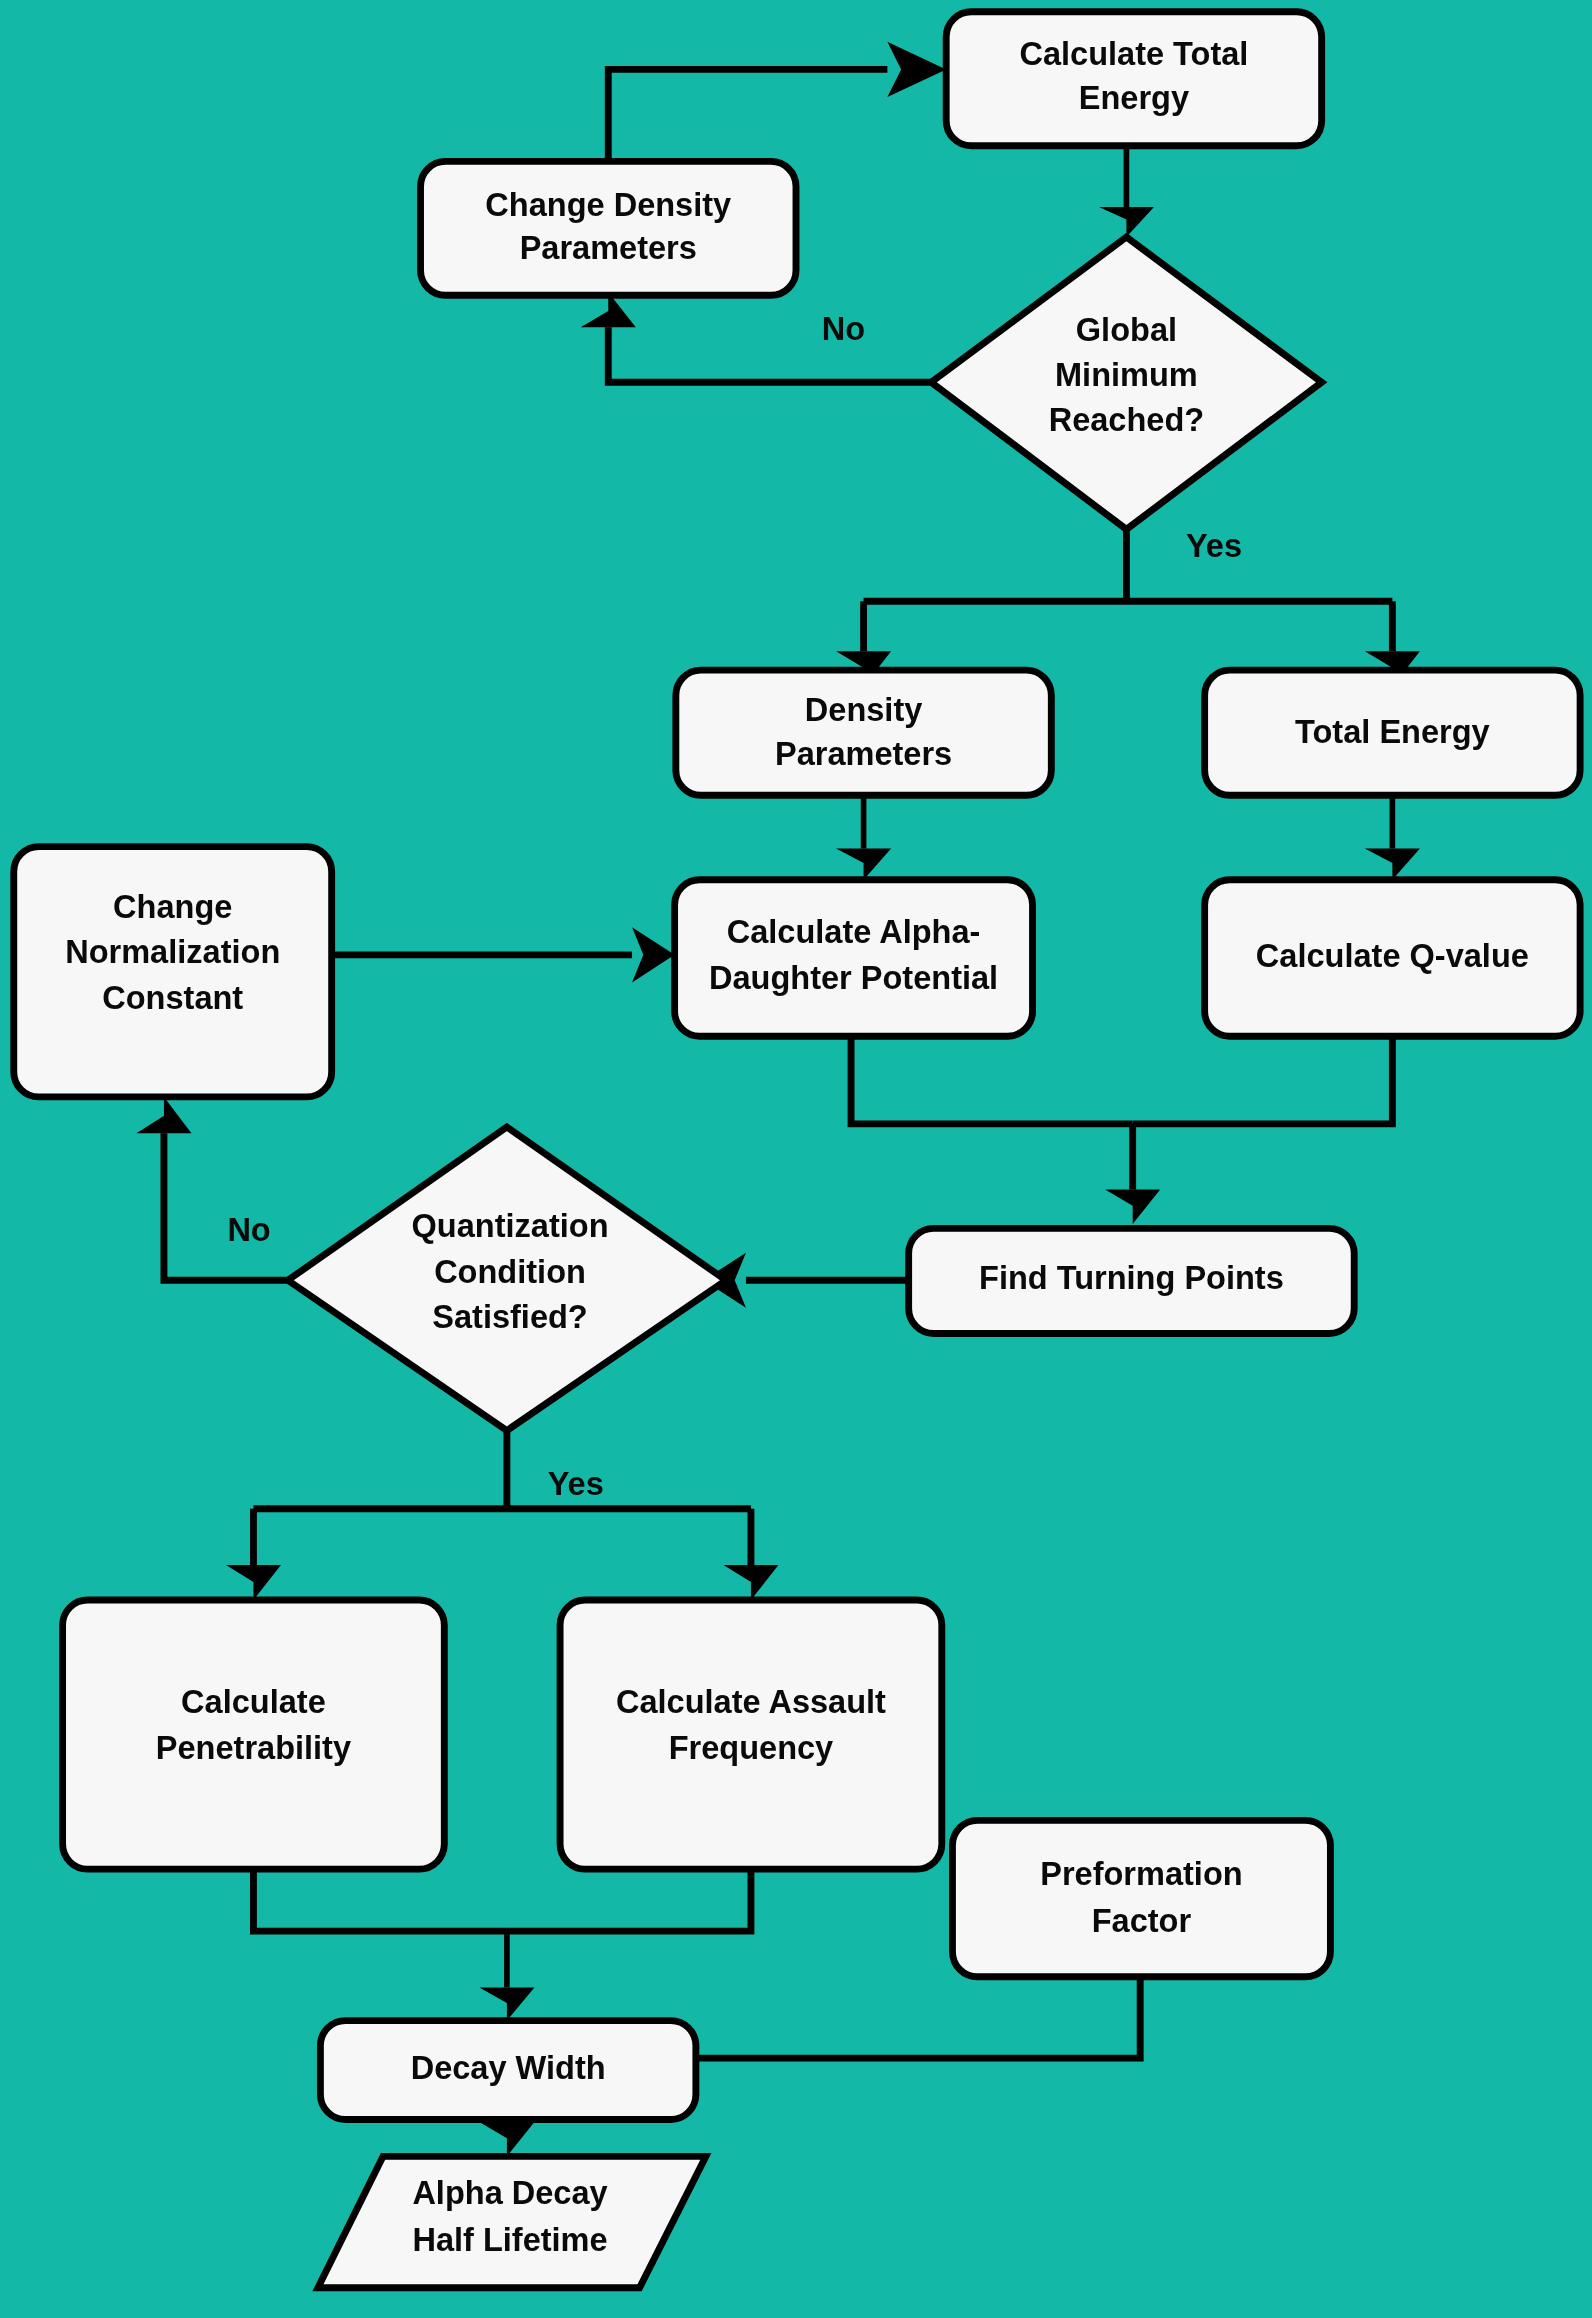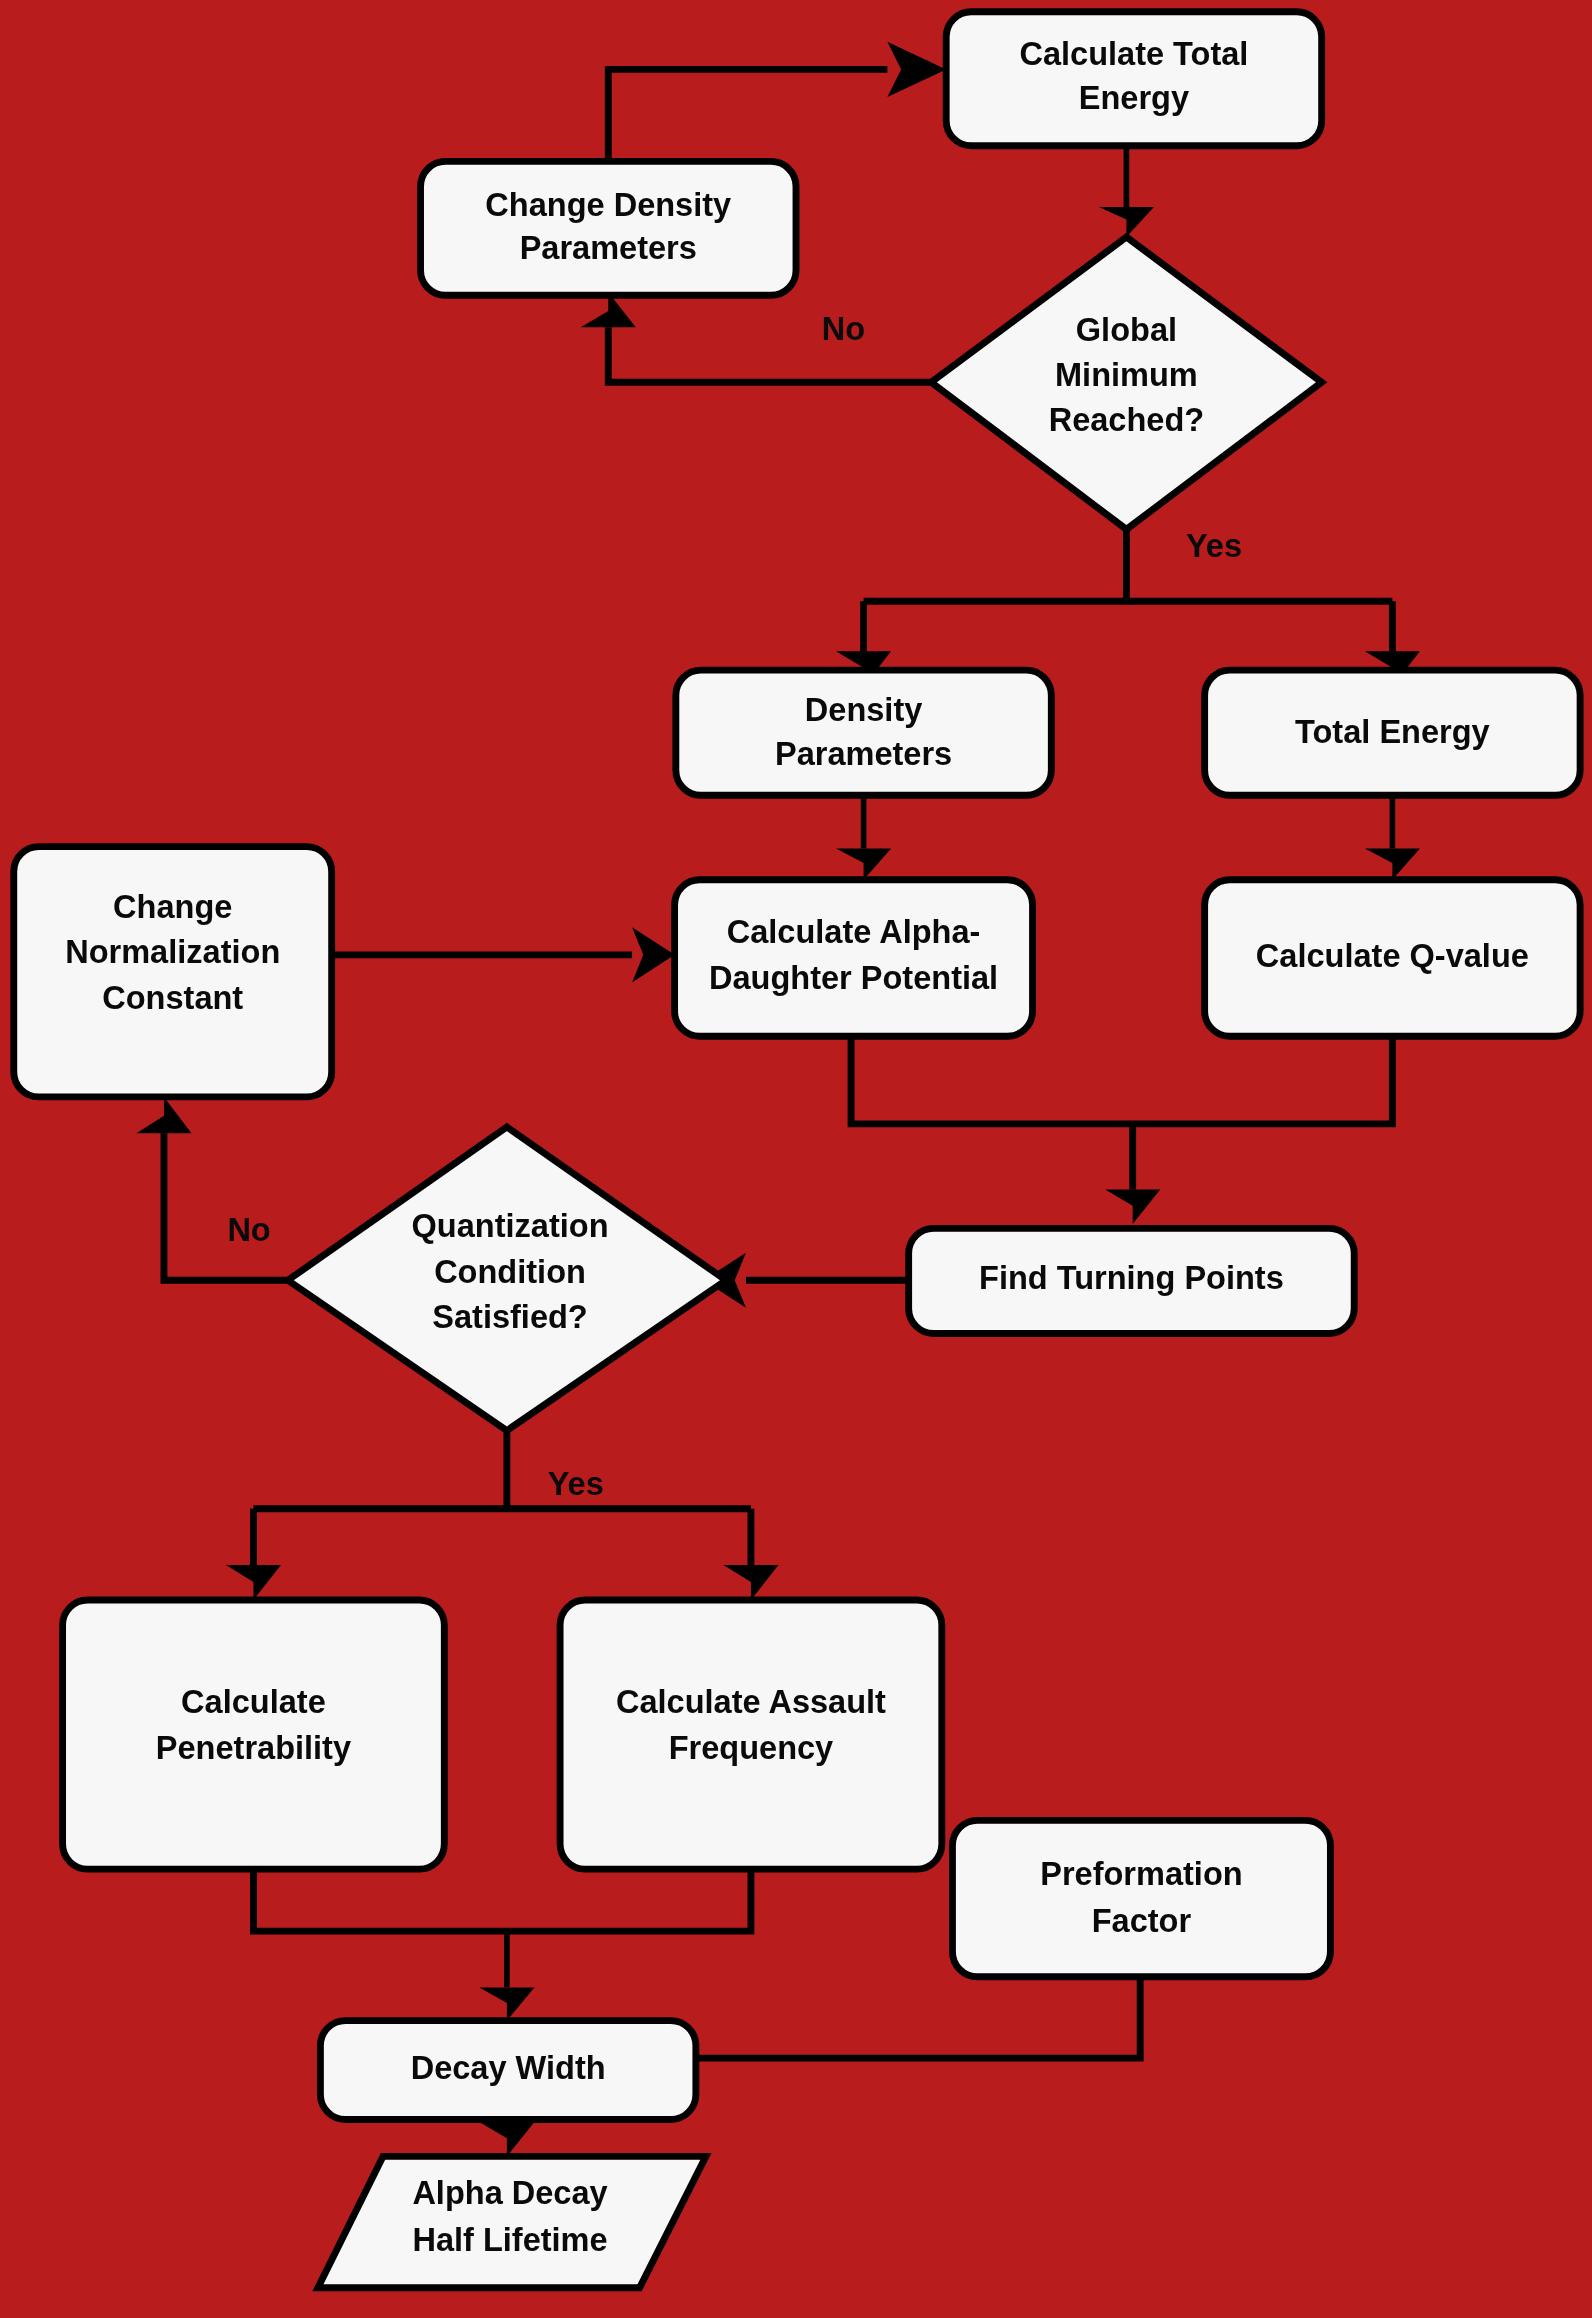--- a/index.html
+++ b/index.html
@@ -4,21 +4,21 @@
 <style>
   html, body {
     margin: 0;
     padding: 0;
     background: #f7f7f7;
   }
   #flow-root {
     width: 1592px;
     height: 2319px;
     position: relative;
-    background: #b91c1c;
+    background: #14b8a6;
     font-family: "Liberation Sans", sans-serif;
   }
   svg#flow-svg {
     display: block;
     width: 1592px;
     height: 2319px;
   }
   .node-shape {
     fill: #f7f7f7;
     stroke: #000000;

